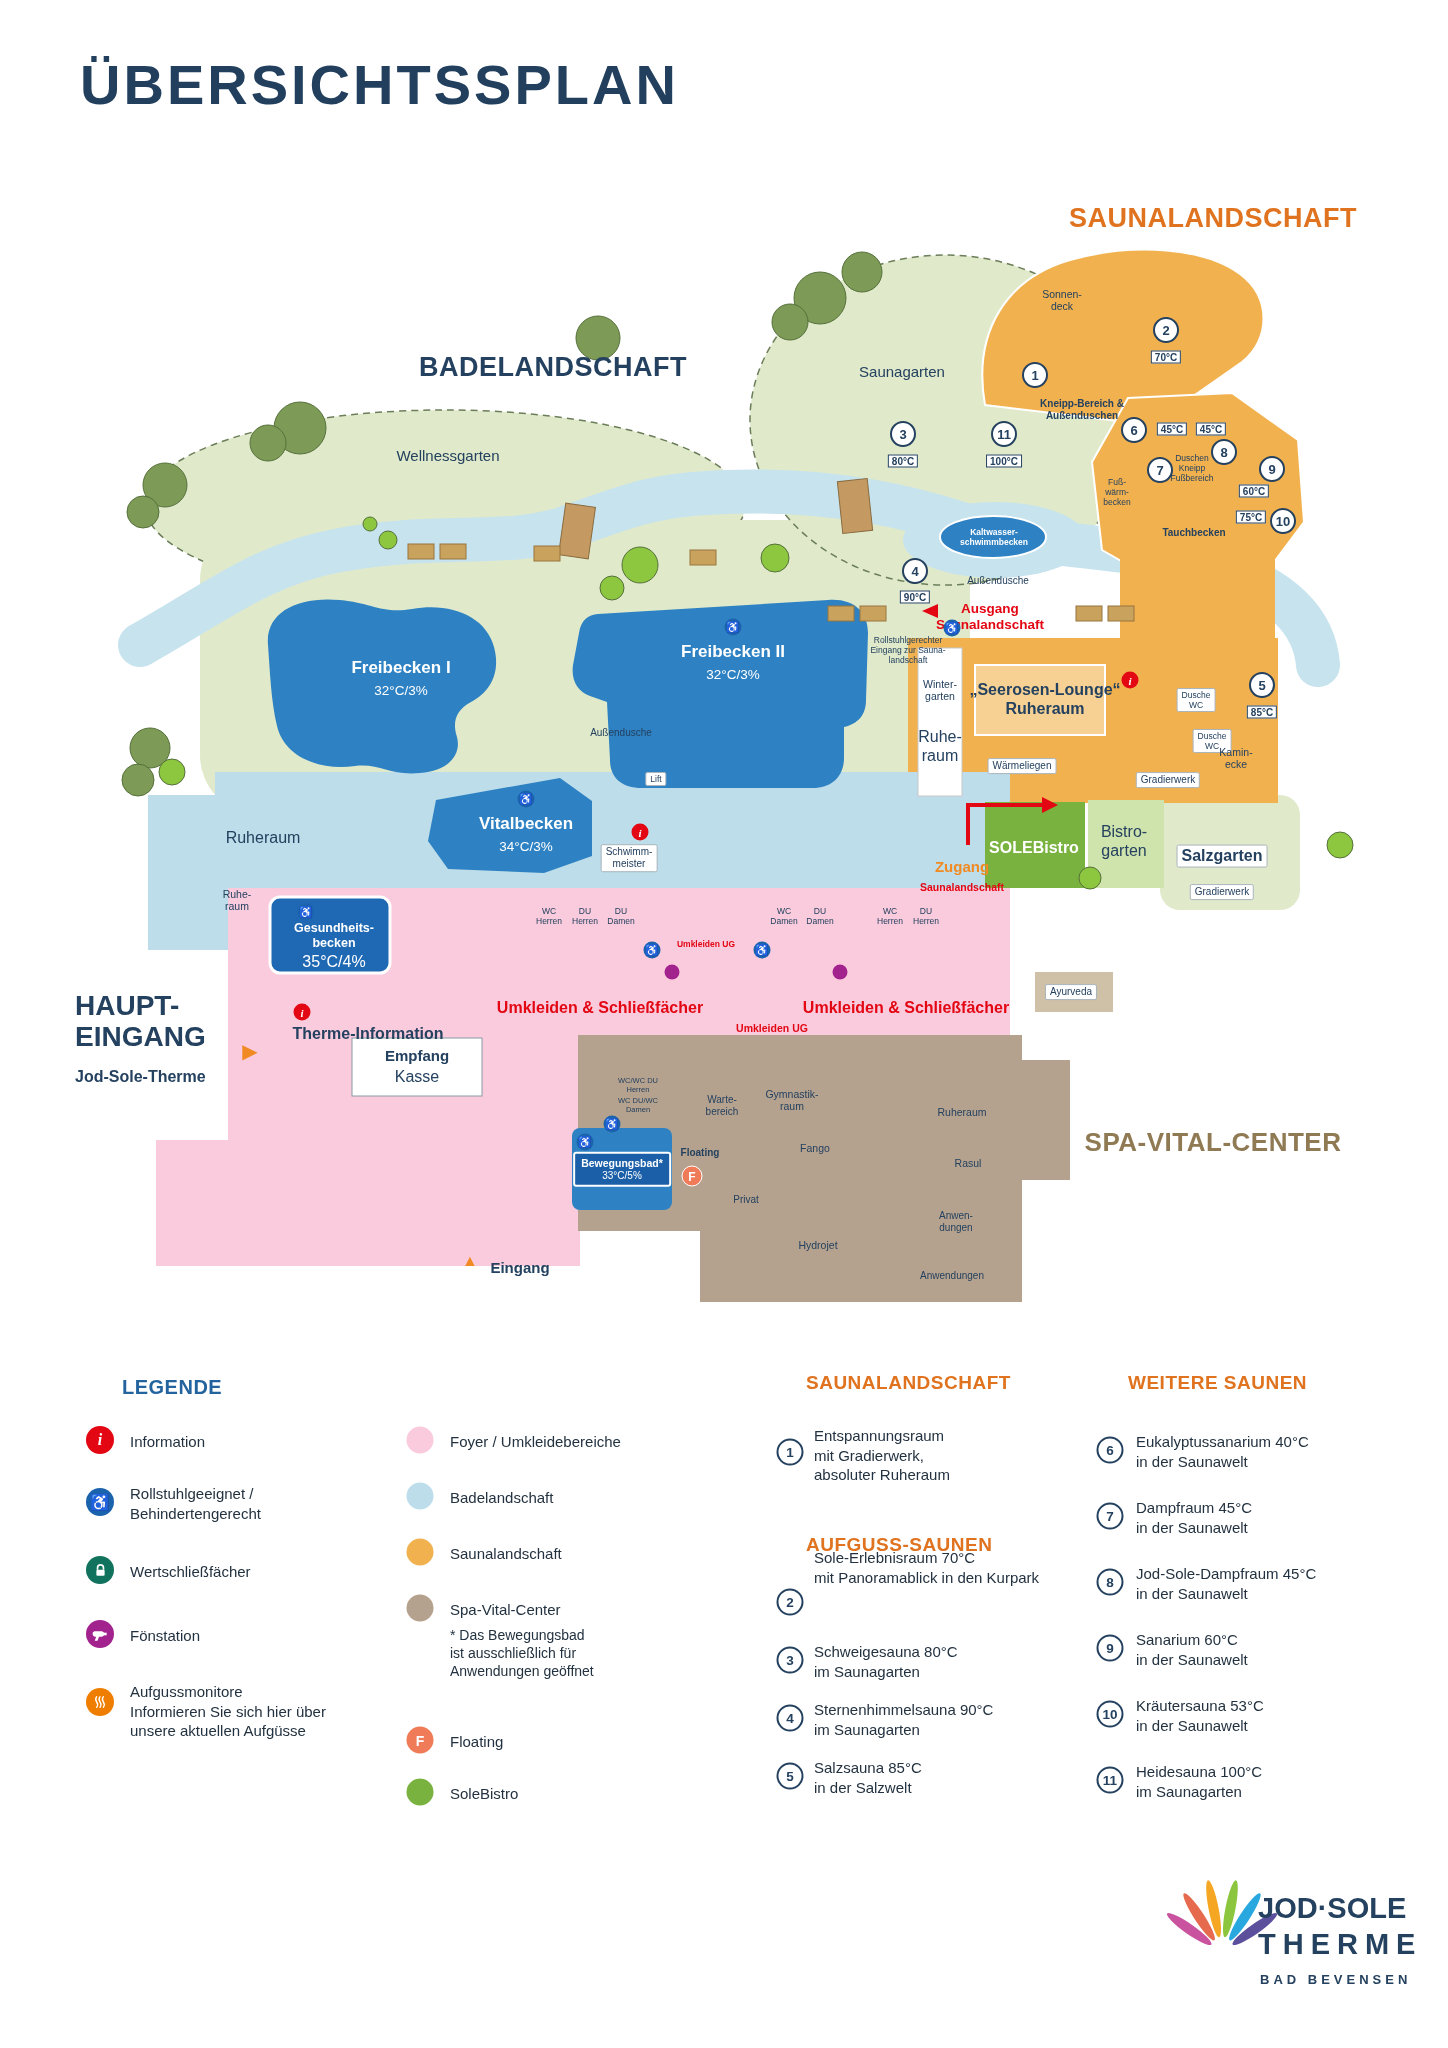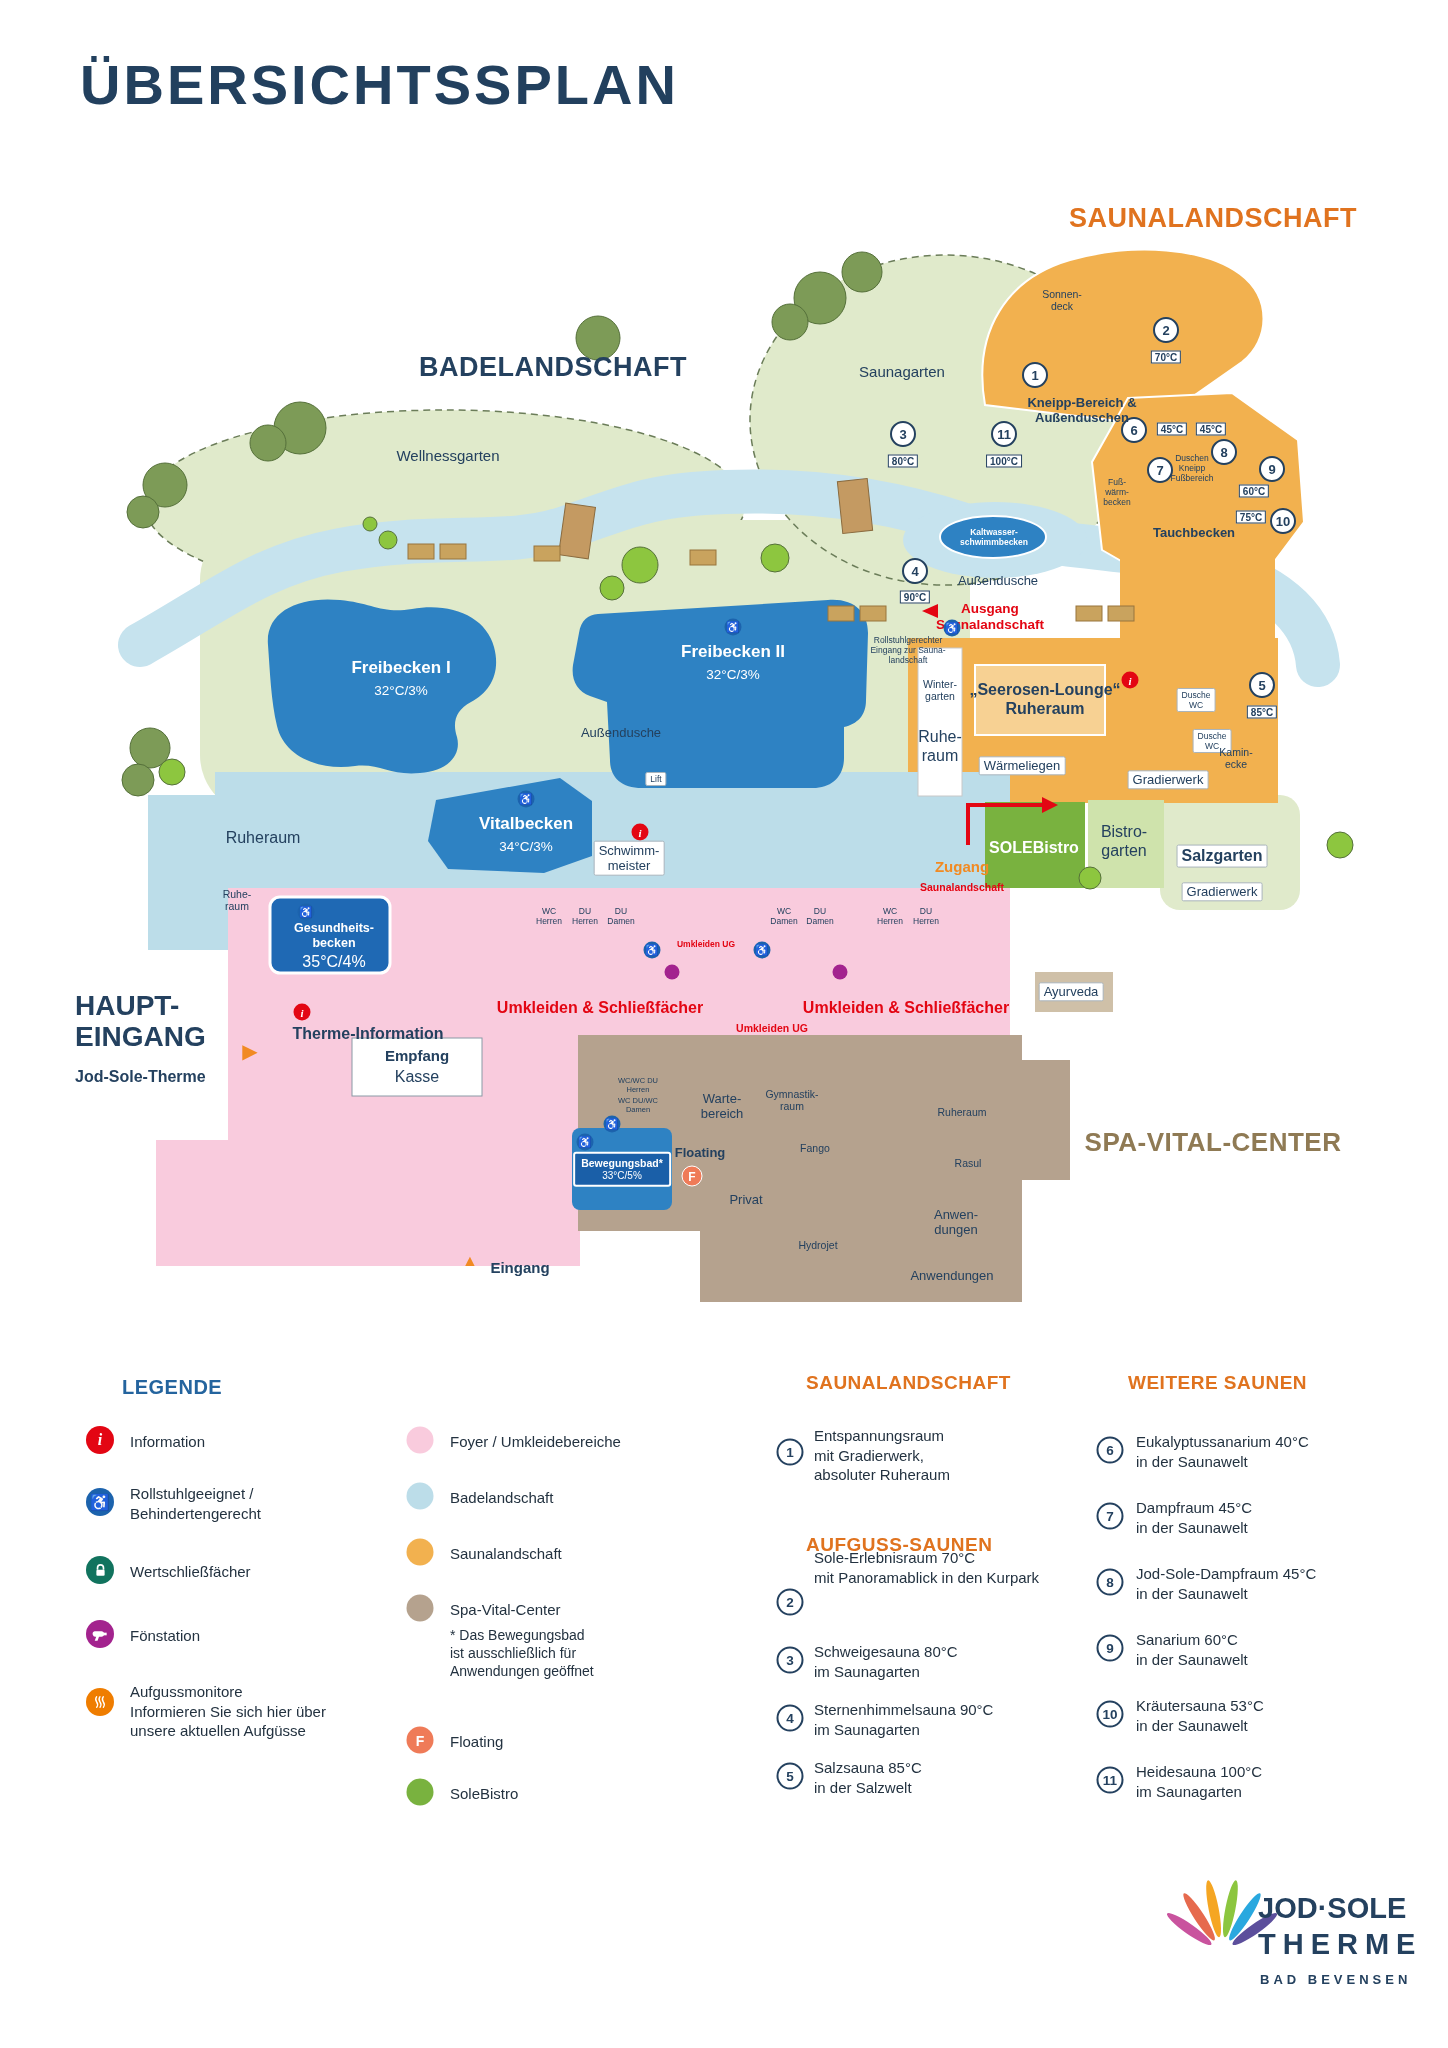--- a/index.html
+++ b/index.html
@@ -3,21 +3,21 @@
 <meta charset="utf-8">
 <style>
   *{margin:0;padding:0;box-sizing:border-box}
   html,body{background:#fff}
   body{width:1448px;height:2048px;position:relative;overflow:hidden;font-family:"Liberation Sans",sans-serif;color:#24415f}
   svg.map-svg{position:absolute;left:0;top:0}
   .title{position:absolute;left:80px;top:52px;font-size:56px;font-weight:bold;color:#22405e;letter-spacing:3px}
   .map-head{position:absolute;transform:translate(-50%,-50%);font-weight:800;letter-spacing:.5px;white-space:nowrap}
   .lbl{position:absolute;transform:translate(-50%,-50%);text-align:center;white-space:pre-line;line-height:1.18;color:#24415f}
   .la{position:absolute;white-space:pre-line;line-height:1.12;color:#24415f}
-  .f7{font-size:7.5px}.f8{font-size:8.5px}.f9{font-size:13px}.f10{font-size:10.5px}.f11{font-size:16px}
+  .f7{font-size:7.5px}.f8{font-size:8.5px}.f9{font-size:10px}.f10{font-size:10.5px}.f11{font-size:16px}
   .f12{font-size:12.5px}.f13{font-size:13.5px}.f15{font-size:15px}.f17{font-size:17px}
   .b{font-weight:bold}
   .wht{color:#fff}.red{color:#e30613}.org{color:#f18a23}
   .chip{background:#fff;border:1px solid #a9b4bc;border-radius:2px;padding:1px 4px}
   .marker{position:absolute;transform:translate(-50%,-50%);width:26px;height:26px;border-radius:50%;background:#fff;
     border:2.5px solid #24415f;color:#24415f;font-weight:bold;font-size:13px;display:flex;align-items:center;justify-content:center}
   .mtemp{position:absolute;transform:translate(-50%,-50%);background:#fff;border:1px solid #24415f;border-radius:0;
     color:#24415f;font-weight:bold;font-size:10px;padding:0 3px;white-space:nowrap}
   .icircle{position:absolute;transform:translate(-50%,-50%);width:17px;height:17px;border-radius:50%;background:#e30613;color:#fff;
     font-weight:bold;font-size:11px;display:flex;align-items:center;justify-content:center;font-family:"Liberation Serif",serif;font-style:italic}

